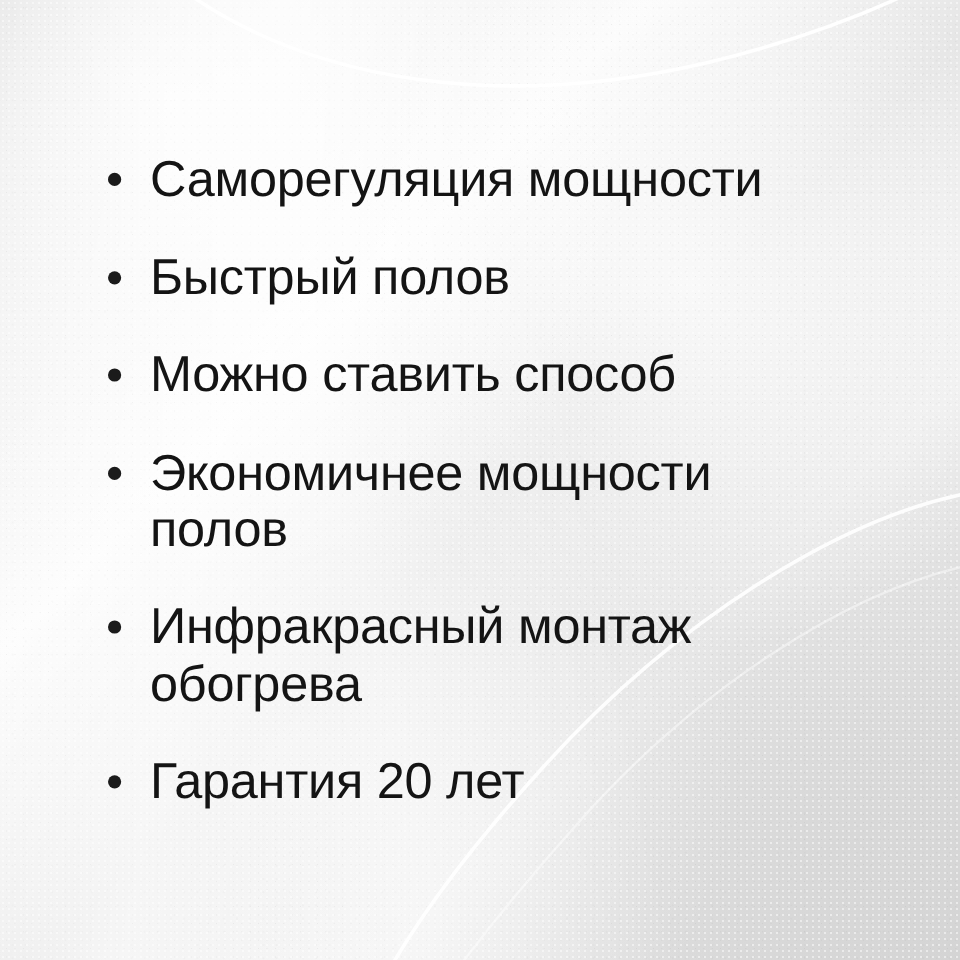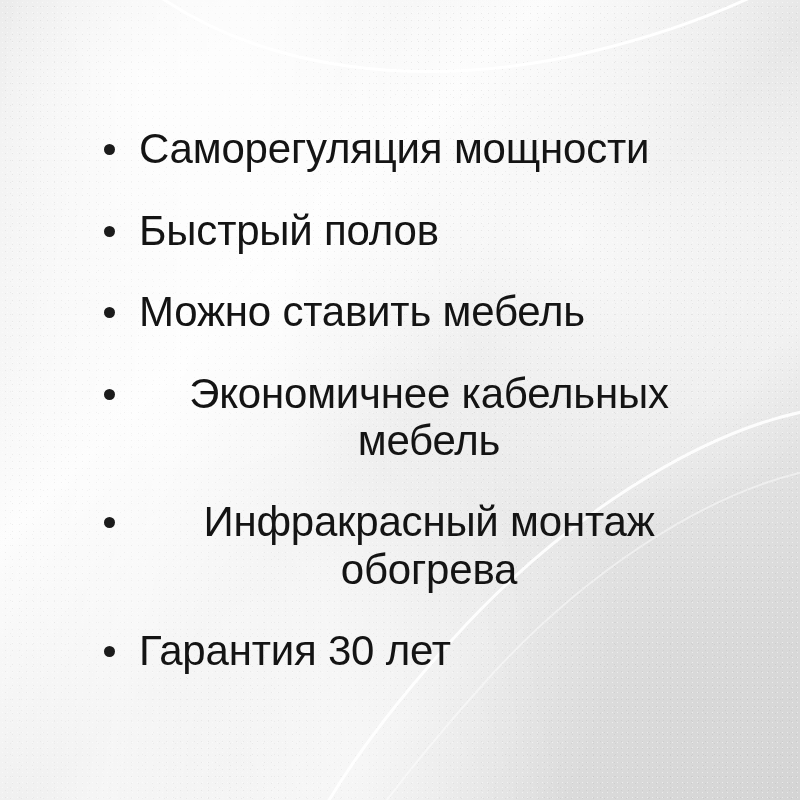--- a/index.html
+++ b/index.html
@@ -61,25 +61,24 @@
     left: 0;
     top: 0;
     width: 800px;
     height: 800px;
     display: flex;
     align-items: center;
   }
 
   .benefits-list {
     list-style: none;
-    margin: 18px;
+    margin: 4px;
     padding: 0 60px 0 86px;
     width: 100%;
     box-sizing: border-box;
-    text-align: center;
   }
 
   .benefit-item {
     display: flex;
     align-items: flex-start;
     margin: 0 0 34px 0;
   }
   .benefit-item:last-child {
     margin-bottom: 0;
   }
@@ -122,30 +121,30 @@
       <li class="benefit-item">
         <span class="bullet"></span>
         <span class="benefit-text">Саморегуляция мощности</span>
       </li>
       <li class="benefit-item">
         <span class="bullet"></span>
         <span class="benefit-text">Быстрый полов</span>
       </li>
       <li class="benefit-item">
         <span class="bullet"></span>
-        <span class="benefit-text">Можно ставить мебель</span>
+        <span class="benefit-text">Можно ставить способ</span>
       </li>
       <li class="benefit-item">
         <span class="bullet"></span>
-        <span class="benefit-text">Экономичнее кабельных мебель</span>
+        <span class="benefit-text">Экономичнее мощности полов</span>
       </li>
       <li class="benefit-item">
         <span class="bullet"></span>
         <span class="benefit-text">Инфракрасный монтаж обогрева</span>
       </li>
       <li class="benefit-item">
         <span class="bullet"></span>
-        <span class="benefit-text">Гарантия 30 лет</span>
+        <span class="benefit-text">Гарантия 20 лет</span>
       </li>
     </ul>
   </div>
 
 </div>
 
 </body></html>

